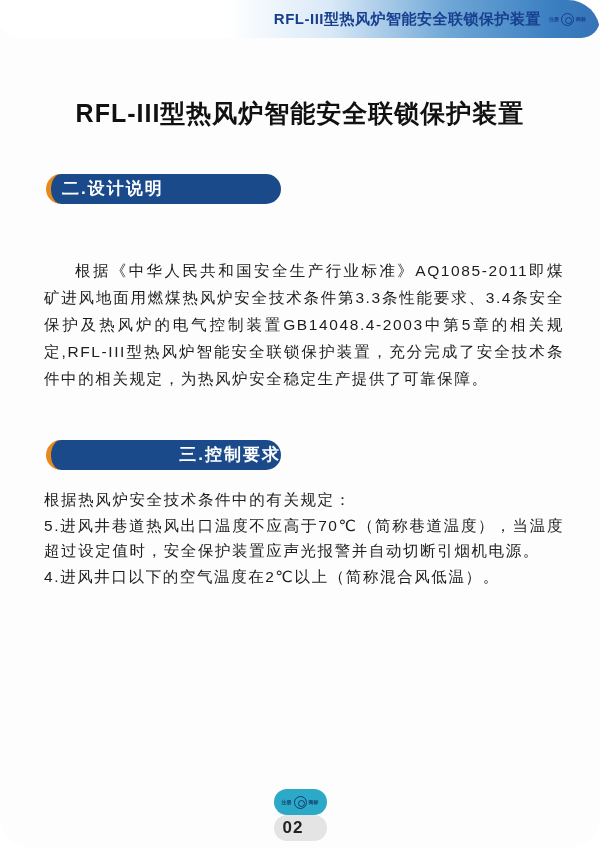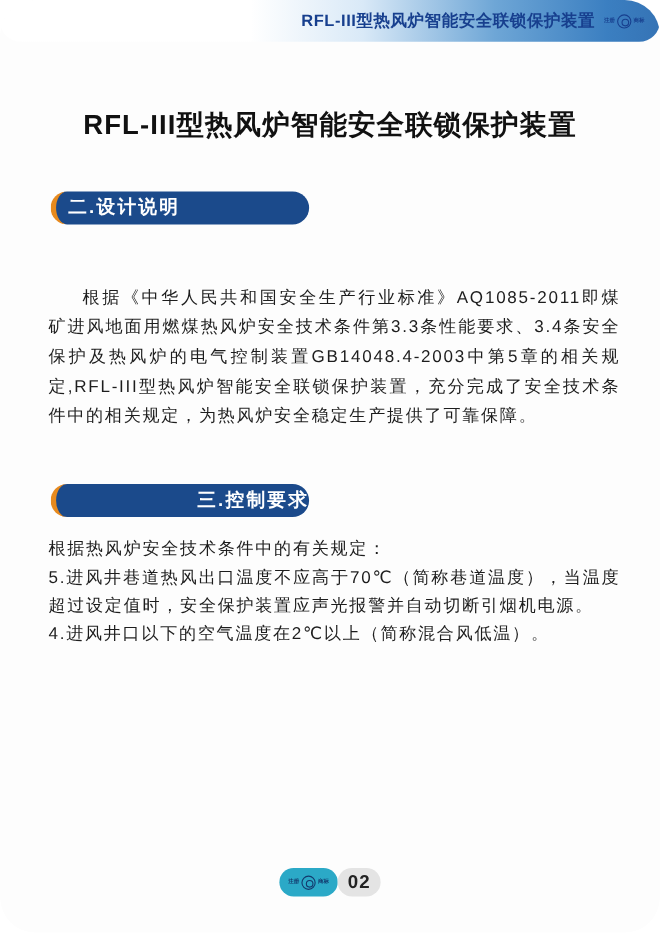--- a/index.html
+++ b/index.html
@@ -109,21 +109,21 @@
   .control-block p { margin: 0; }
 
   
   .footer {
     position: absolute;
     top: 789px;
     left: 0; width: 600px;
     display: flex;
     justify-content: center;
   }
-  .footer-inner { display: flex; }
+  .footer-inner { display: flex; flex-direction: column; }
   .footer-logo-box {
     background: #2ba9c7;
     height: 26px;
     padding: 0 8px;
     display: flex;
     align-items: center;
     gap: 2px;
   }
   .footer-logo-box .tiny-text {
     font-size: 5px;

